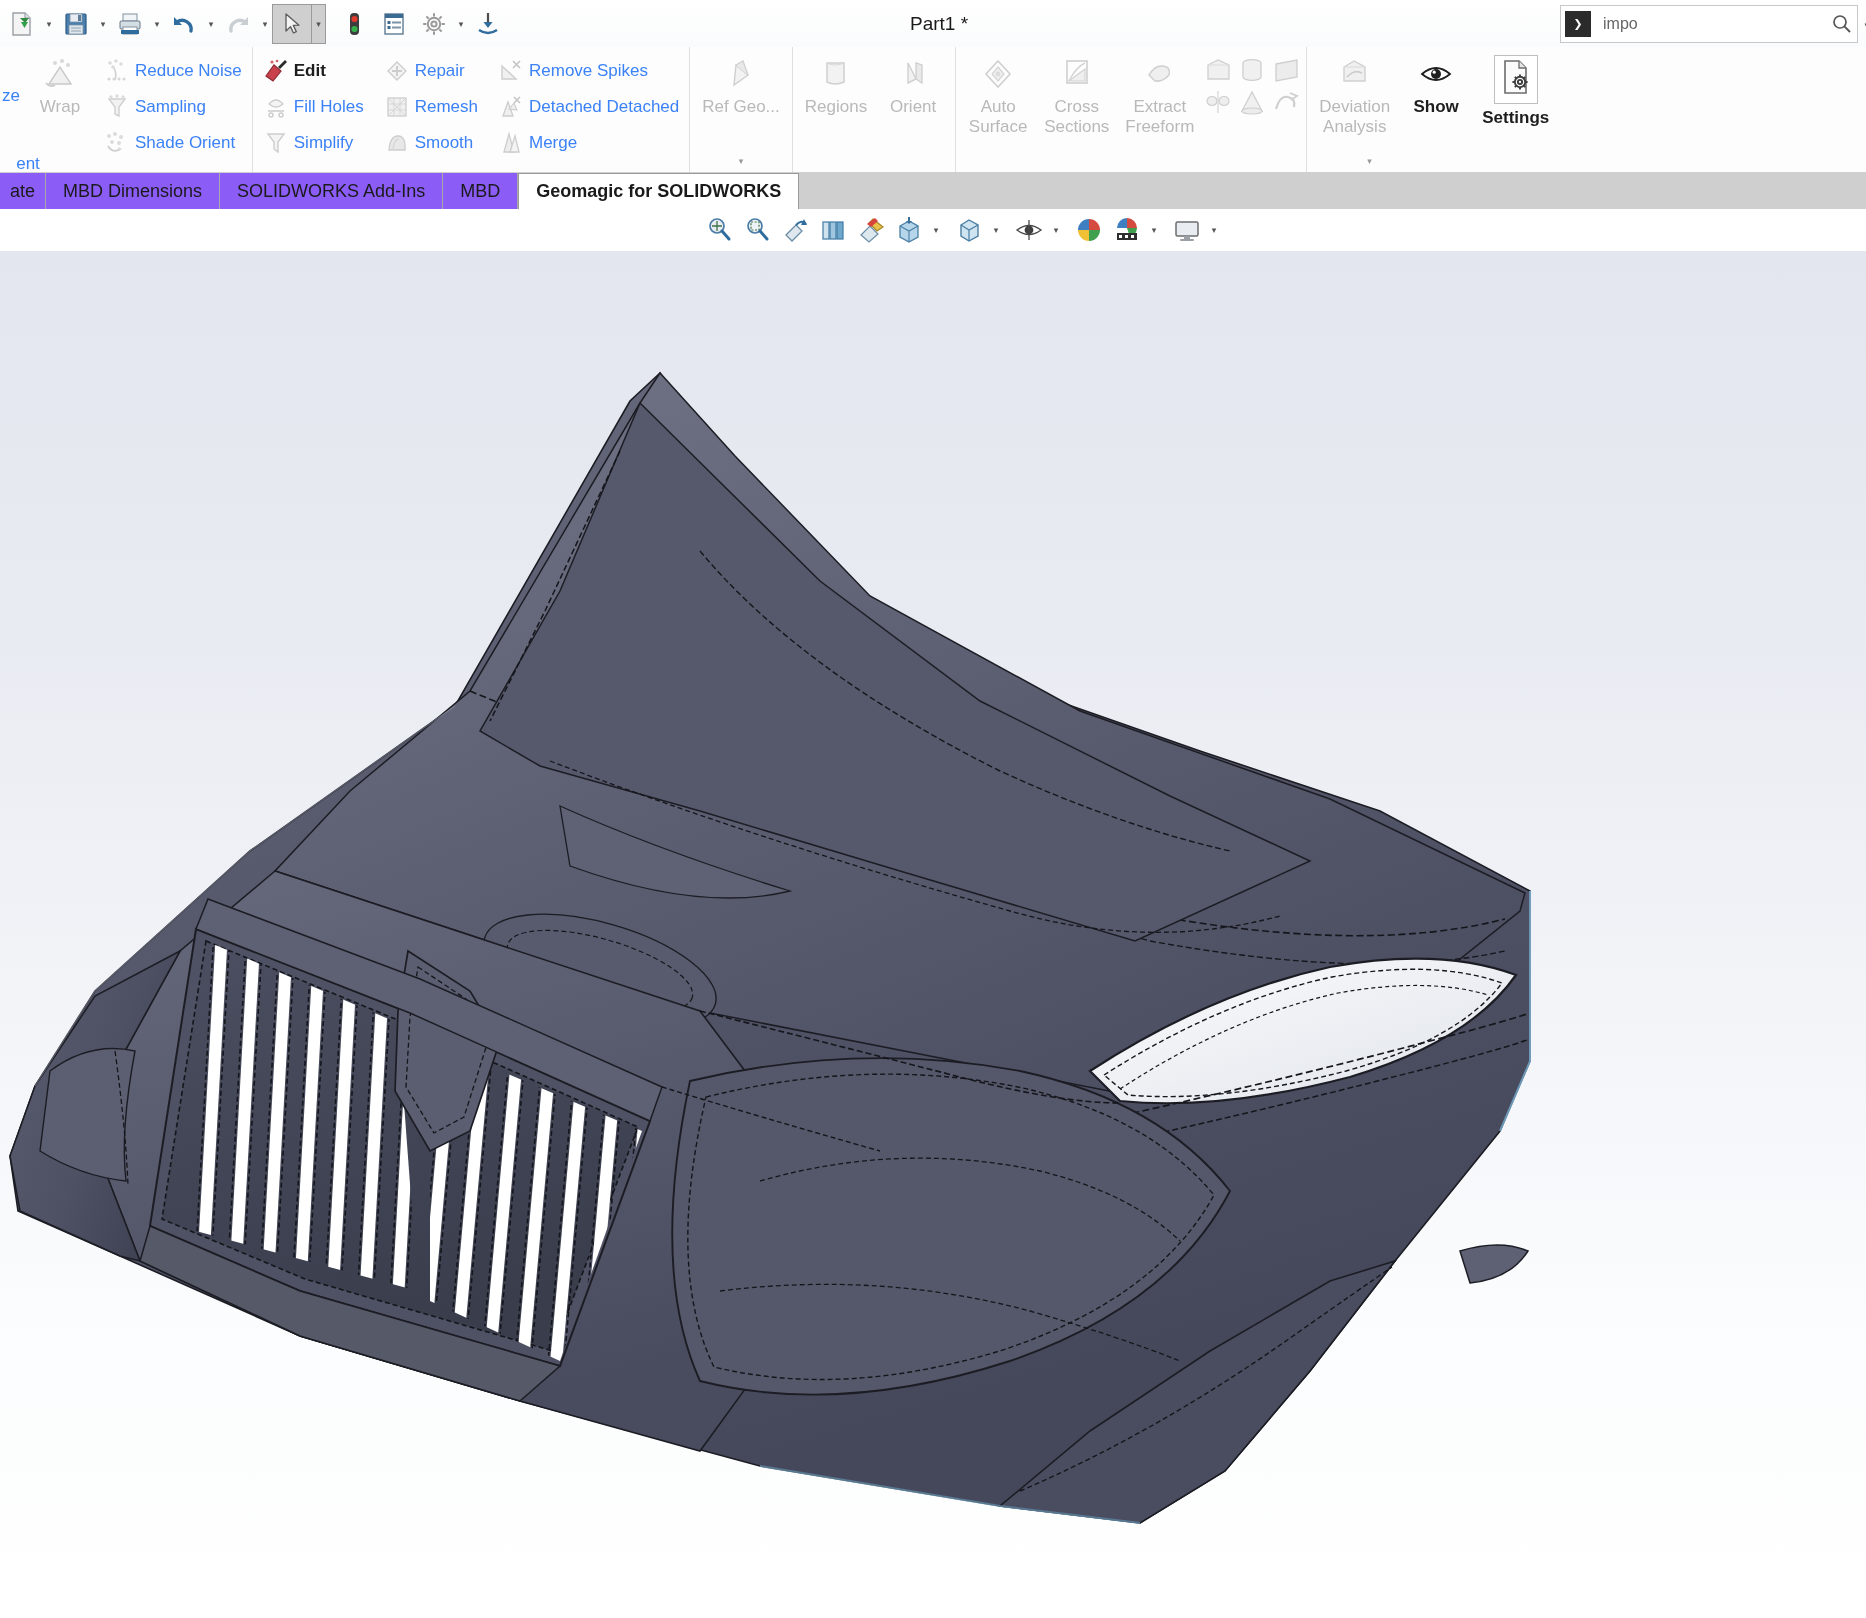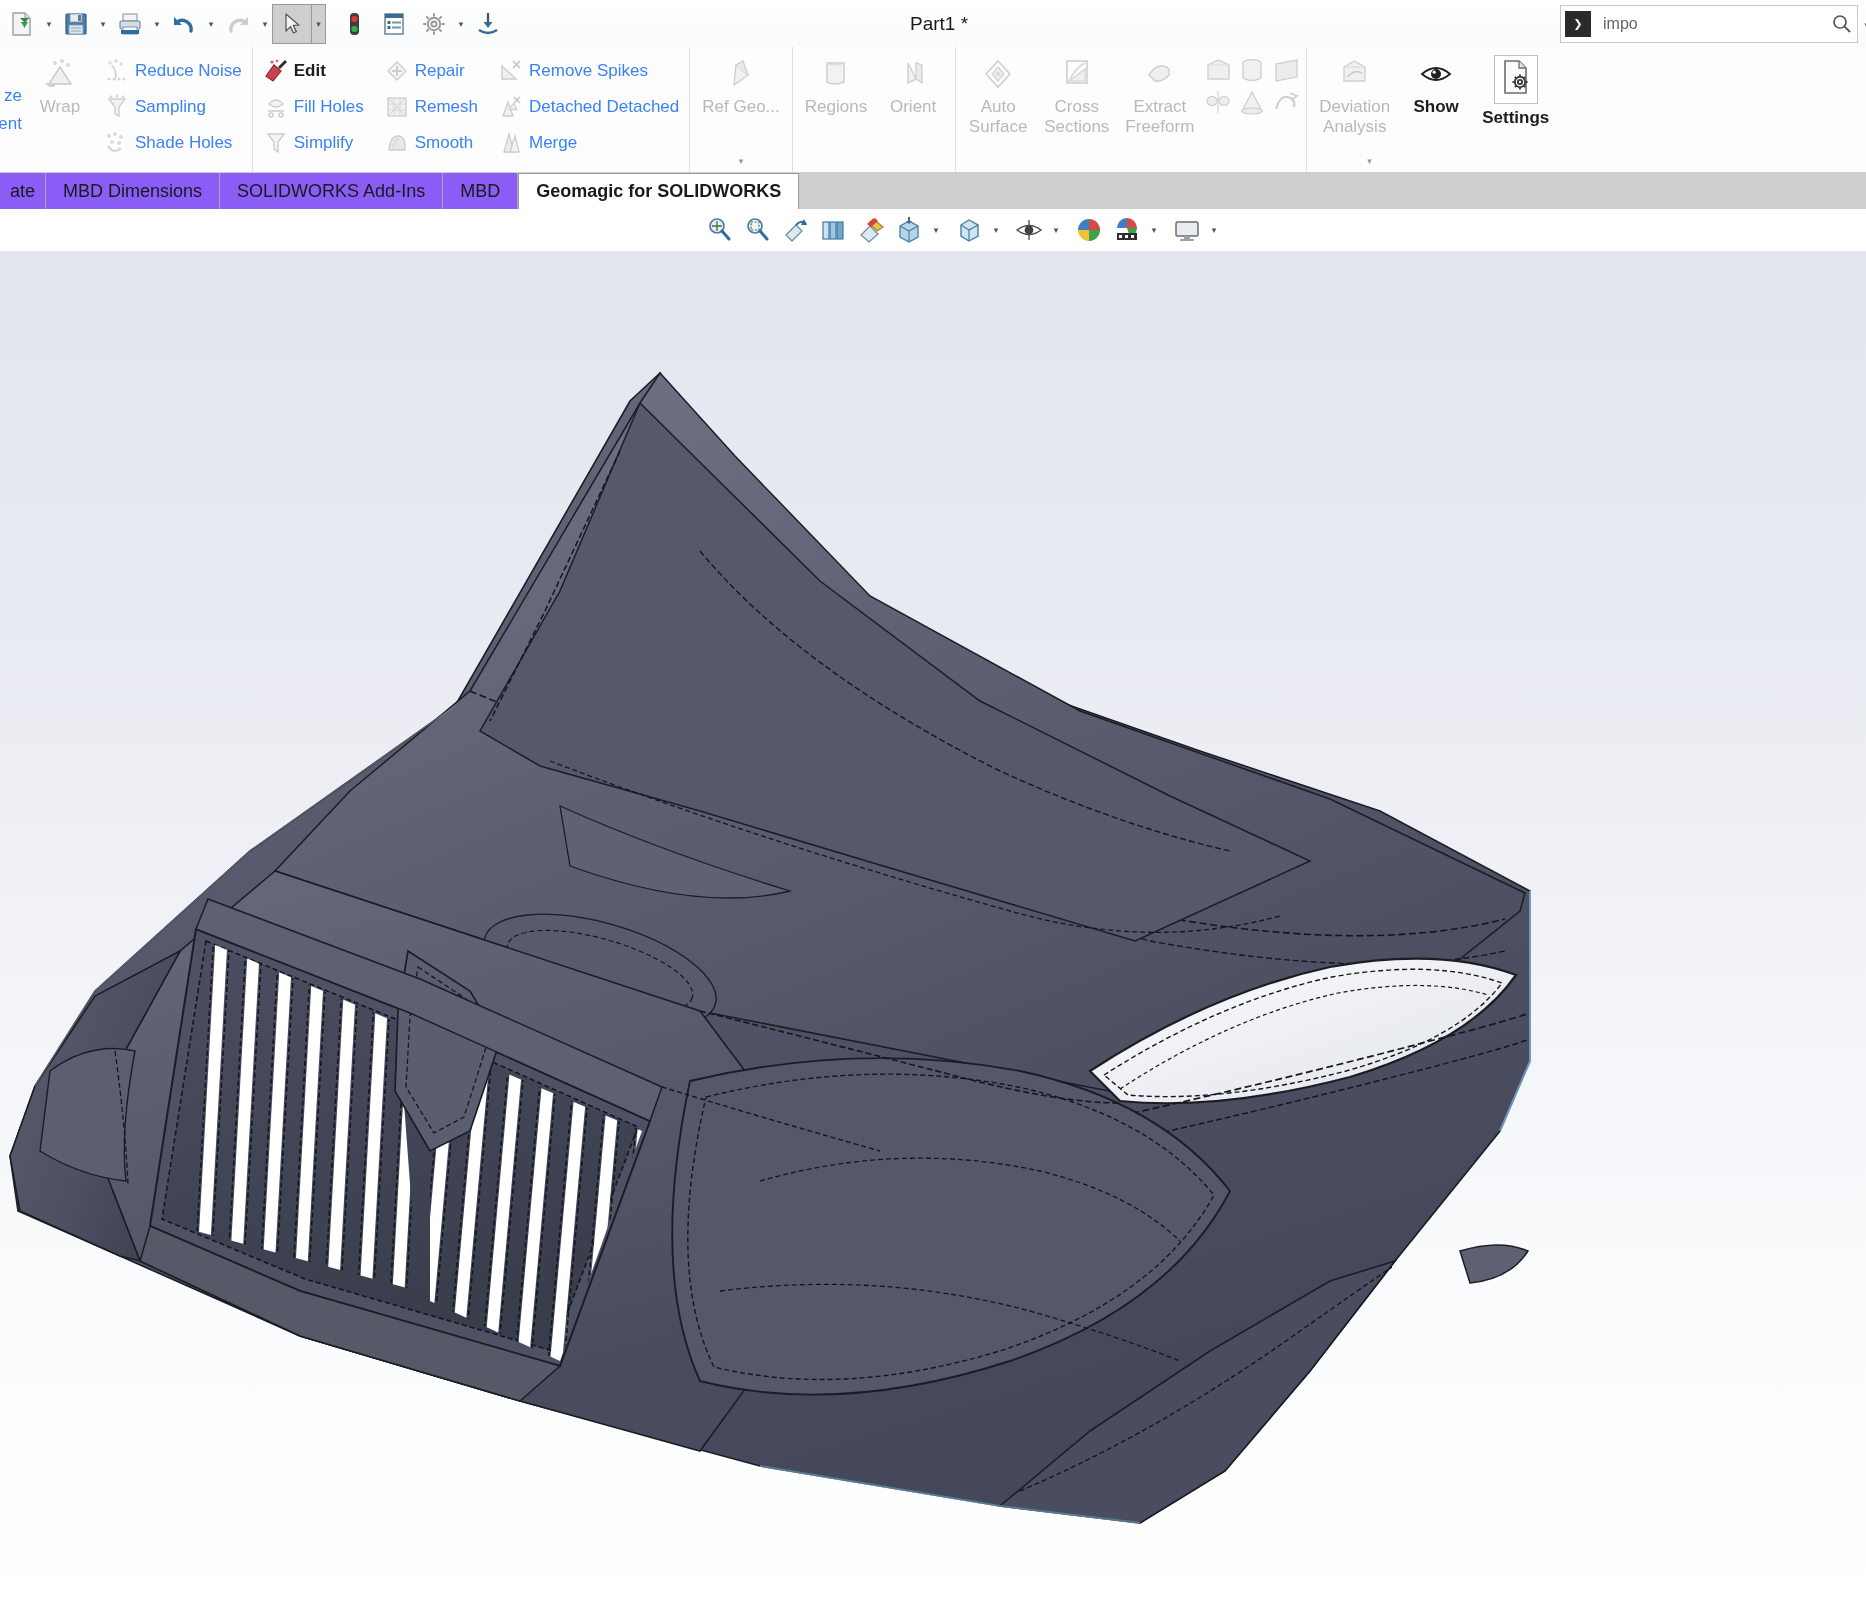--- a/index.html
+++ b/index.html
@@ -243,21 +243,21 @@
           <line x1="13.4" y1="13.4" x2="19" y2="19" stroke="#555" stroke-width="1.9"></line>
         </svg>
       </div>
       <div class="searchcaret">▾</div>
     </div>
   </div>
 
   <div class="ribbon">
 
     <div class="rgroup" style="padding-left:0;">
-      <div class="rstackcol" style="width:22px;align-items:flex-end;padding-top:34px;">
+      <div class="rstackcol" style="width:22px;align-items:center;padding-top:34px;gap:40px;">
         <div class="ritem" style="padding:0;height:30px;font-size:17px;">ze</div>
         <div class="ritem" style="padding:0;height:26px;font-size:17px;margin-left:34px;">ent</div>
       </div>
 
       <div class="bigitem">
         <svg class="bico" viewBox="0 0 38 38">
           <path d="M8 29 L19 12 L30 29 Z" fill="#f0f0f0" stroke="#c9c9c9" stroke-width="1.4"></path>
           <circle cx="14" cy="8" r="2" fill="#d8d8d8"></circle>
             <circle cx="21" cy="6" r="2" fill="#d8d8d8"></circle>
           <circle cx="27" cy="10" r="2" fill="#d8d8d8"></circle>
@@ -293,21 +293,21 @@
         <div class="ritem">
           <svg class="ico" viewBox="0 0 26 26">
             <circle cx="5" cy="6" r="2" fill="#dcdcdc"></circle>
               <circle cx="11" cy="4" r="2" fill="#dcdcdc"></circle>
             <circle cx="17" cy="7" r="2" fill="#dcdcdc"></circle>
               <circle cx="8" cy="12" r="2" fill="#dcdcdc"></circle>
             <circle cx="15" cy="13" r="2" fill="#dcdcdc"></circle>
             <path d="M4 16 q5 8 12 3" fill="none" stroke="#cfcfcf" stroke-width="1.8"></path>
             <path d="M14 17 l4 2 -3 2 z" fill="#d6d6d6"></path>
           </svg>
-          <span>Shade Holes</span>
+          <span>Shade Orient</span>
         </div>
       </div>
     </div>
 
     <div class="rgroup">
       <div class="rstackcol">
         <div class="ritem on">
           <svg class="ico" viewBox="0 0 26 26">
             <path d="M3 18 L11 7 L18 13 L10 23 Z" fill="#c9414c" stroke="#8e2a33" stroke-width="1.2"></path>
             <path d="M15 9 L22 2 L24 4 L17 11 Z" fill="#2a2a2a"></path>

